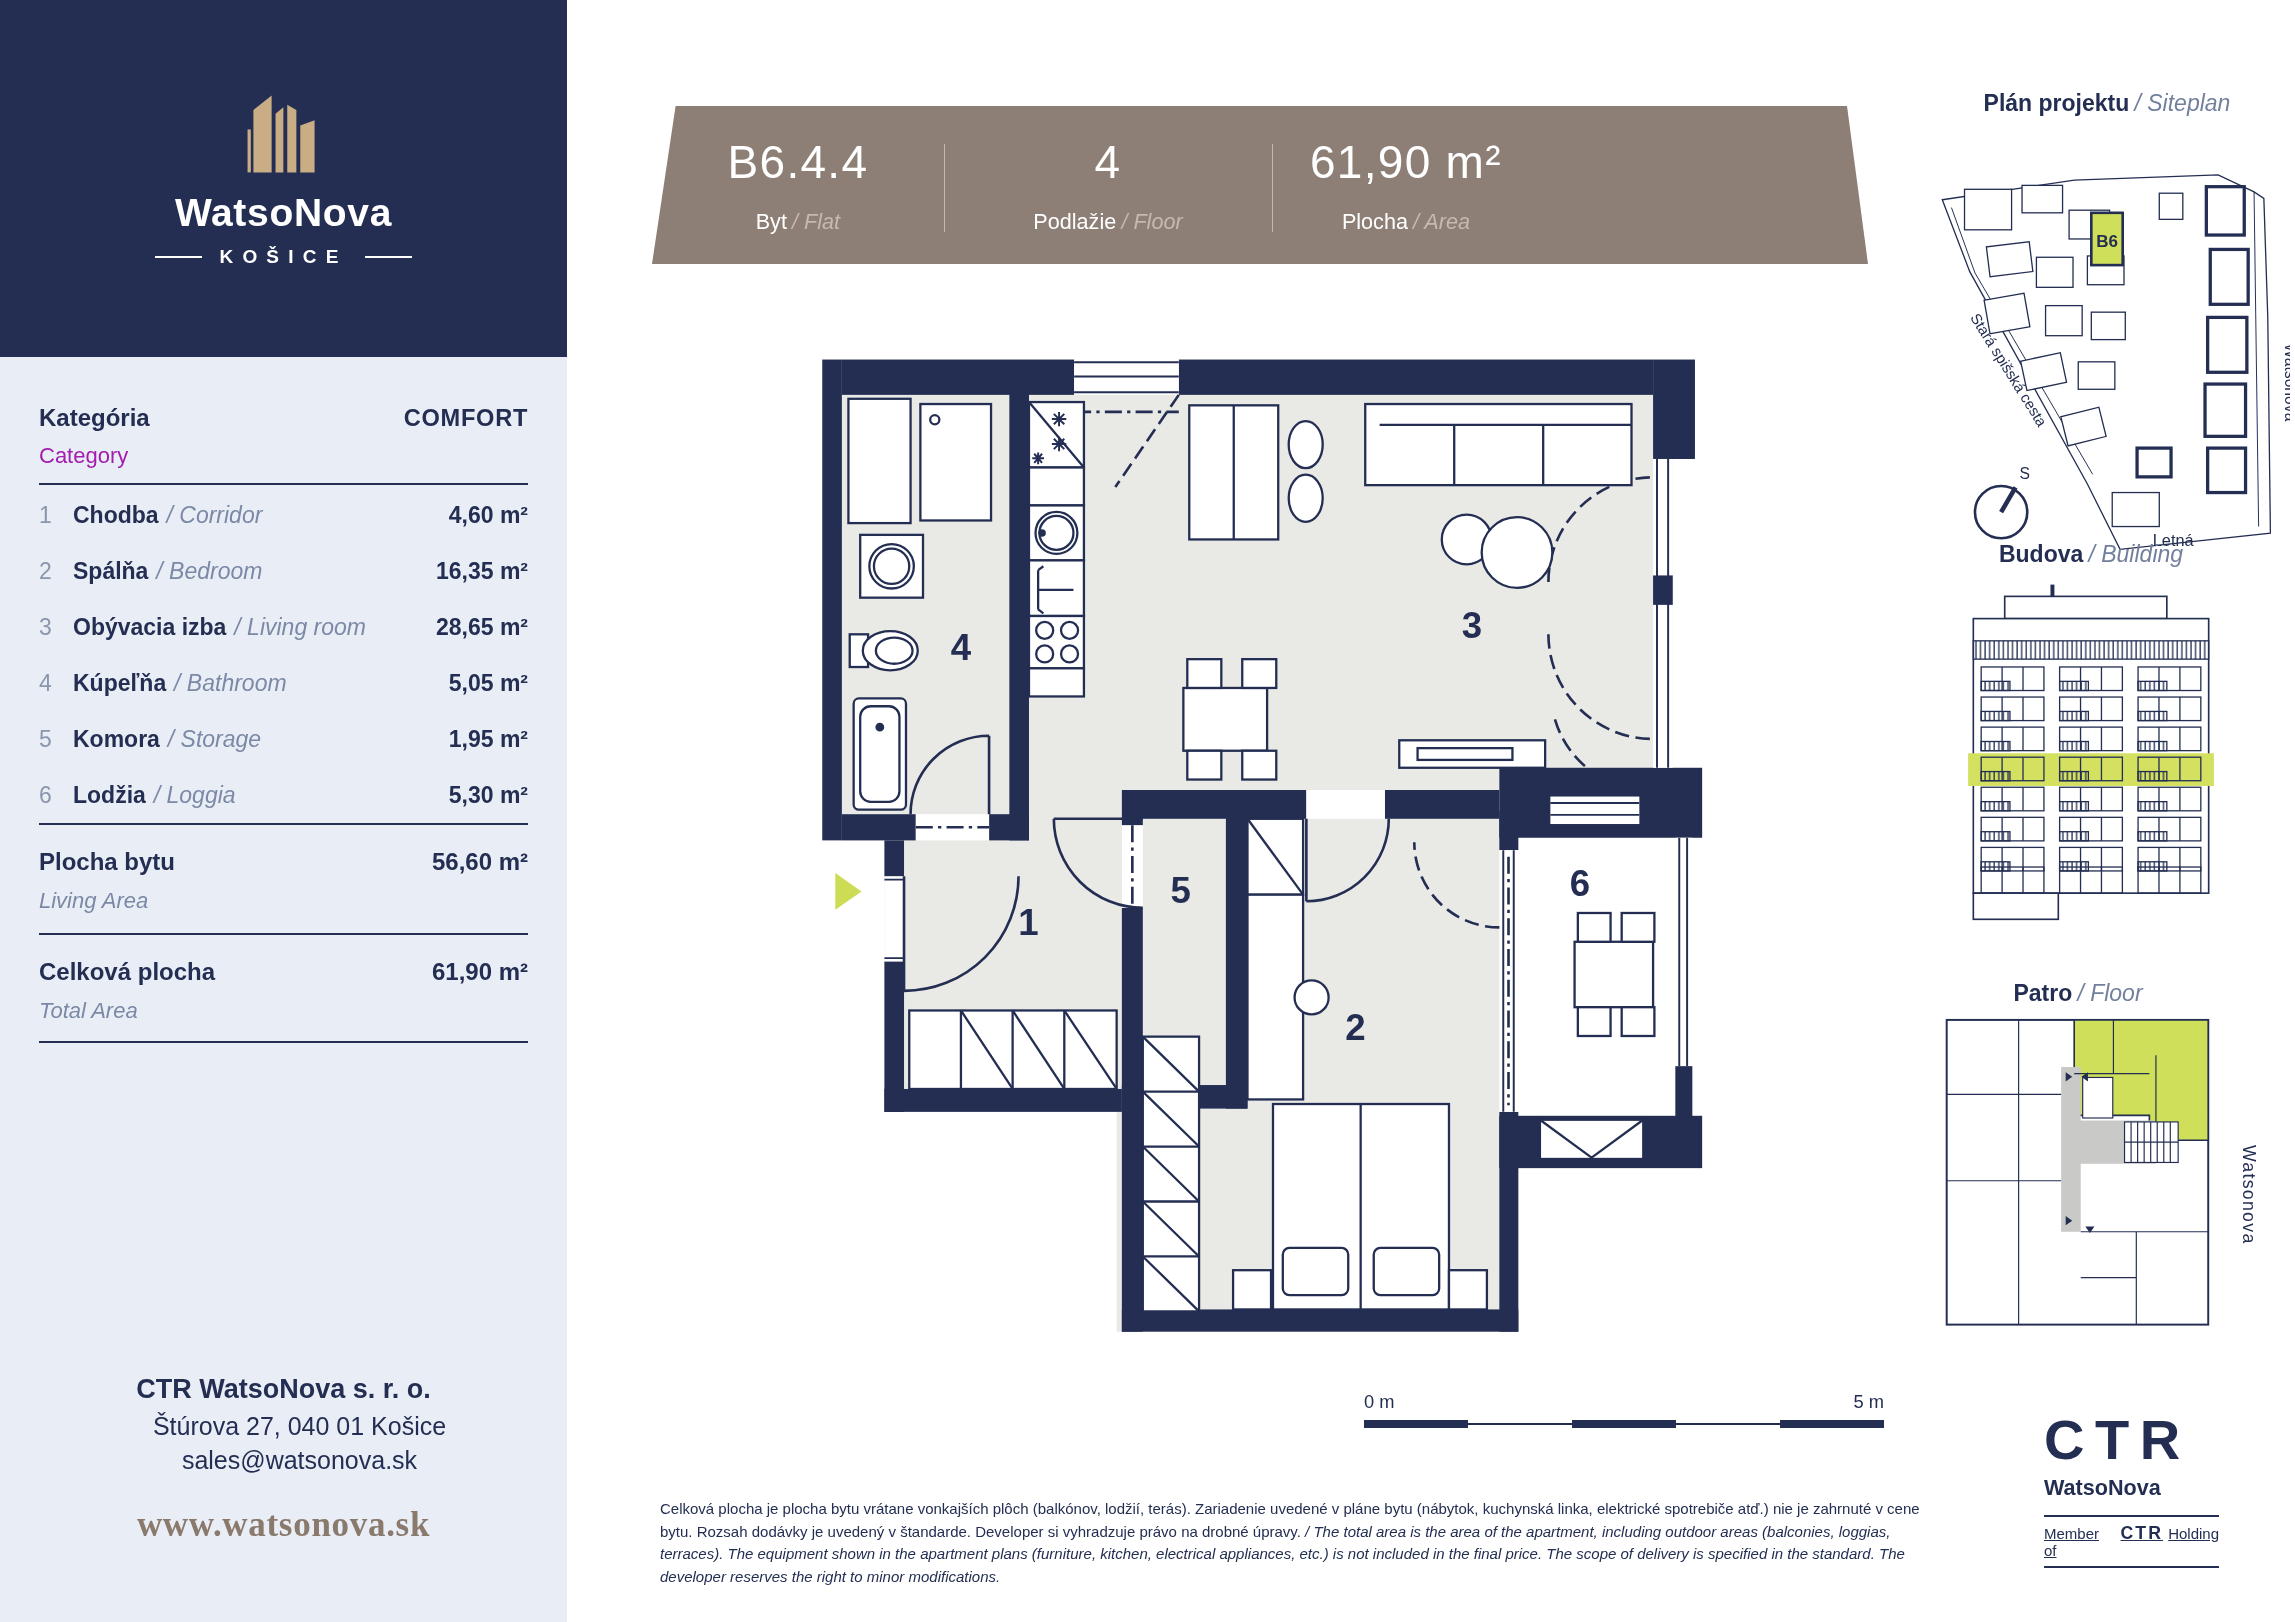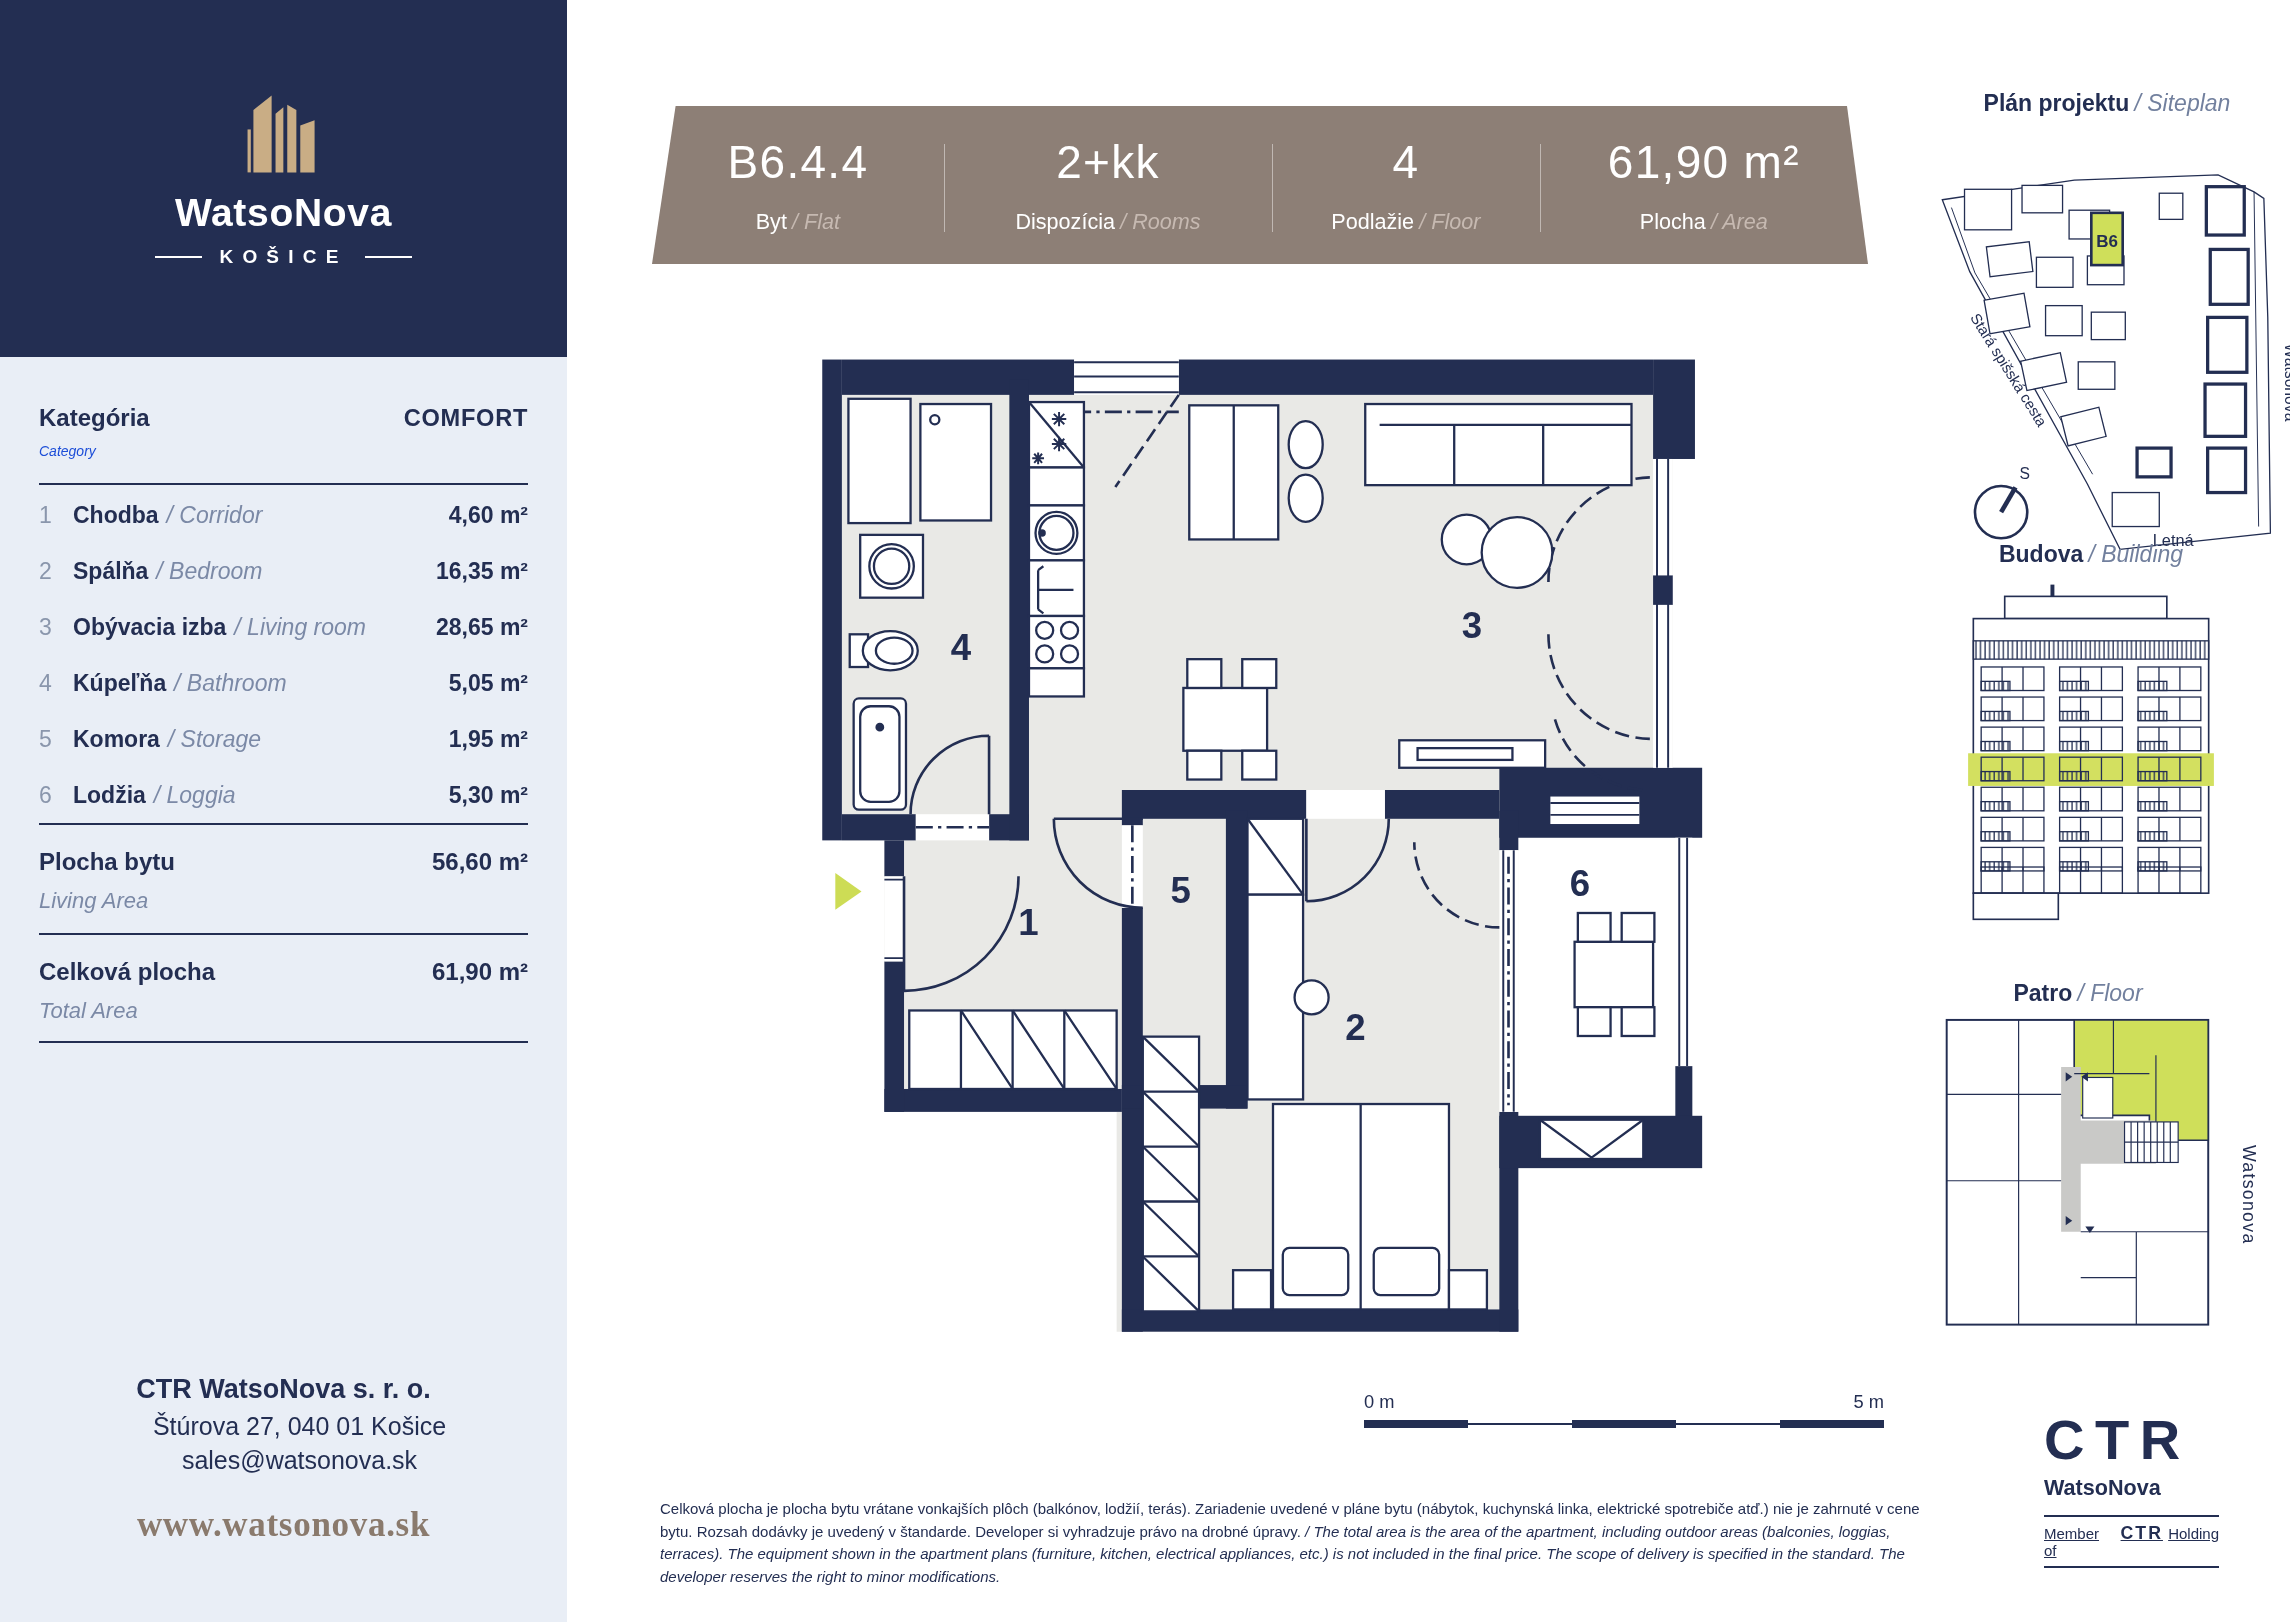--- a/index.html
+++ b/index.html
@@ -8,21 +8,21 @@
   
   .sidebar-top{position:absolute;left:0;top:0;width:567px;height:357px;background:#232e52;
                display:flex;flex-direction:column;align-items:center;justify-content:center;gap:11.8px;}
   .logo-icon{width:82px;height:90px;}
   .logo-name{font-size:39px;font-weight:700;color:#ffffff;letter-spacing:0.7px;}
   .logo-city{display:flex;align-items:center;gap:17px;color:#fff;font-size:19px;font-weight:700;letter-spacing:9.2px;}
   .logo-city::before,.logo-city::after{content:"";width:47px;height:2px;background:#ffffff;}
   .sidebar-bottom{position:absolute;left:0;top:357px;width:567px;height:1266px;background:#e9eef6;}
   .cat-head{position:absolute;left:39px;right:39px;top:47px;display:flex;justify-content:space-between;align-items:baseline;}
   .h-sk{font-size:24px;font-weight:700;}
-  .h-en{font-size:14px;font-style:italic;color:#1d4ed8;}
+  .h-en{font-size:22px;color:#a21caf;}
   .comfort{font-size:23.6px;font-weight:700;letter-spacing:0.7px;}
   .rule{position:absolute;left:39px;right:39px;height:2px;background:#232e52;}
   .rooms{position:absolute;left:39px;right:39px;top:145px;display:flex;flex-direction:column;gap:29px;}
   .room-row{display:flex;align-items:baseline;font-size:23px;}
   .room-num{width:34px;color:#8a96ac;}
   .room-name{font-weight:700;}
   .room-en{font-style:italic;color:#7b89a6;margin-left:7.9px;}
   .room-area{margin-left:auto;font-weight:700;}
   .tot{position:absolute;left:39px;right:39px;}
   .tot-line{display:flex;justify-content:space-between;font-size:24px;font-weight:700;}
@@ -162,24 +162,20 @@
     <div class="c2">sales@watsonova.sk</div>
     <div class="www">www.watsonova.sk</div>
   </div>
 
   <div class="band">
     <div class="band-col">
       <div class="band-value">B6.4.4</div>
       <div class="band-label"><span>Byt</span><span class="en">/ Flat</span></div>
     </div>
     <div class="band-col">
-      <div class="band-value">2+kk</div>
-      <div class="band-label"><span>Dispozícia</span><span class="en">/ Rooms</span></div>
-    </div>
-    <div class="band-col">
       <div class="band-value">4</div>
       <div class="band-label"><span>Podlažie</span><span class="en">/ Floor</span></div>
     </div>
     <div class="band-col">
       <div class="band-value">61,90 m²</div>
       <div class="band-label"><span>Plocha</span><span class="en">/ Area</span></div>
     </div>
   </div>
 
   <svg viewBox="0 0 1404 1524" style="position:absolute;left:822px;top:353px;width:919px;height:997px">

